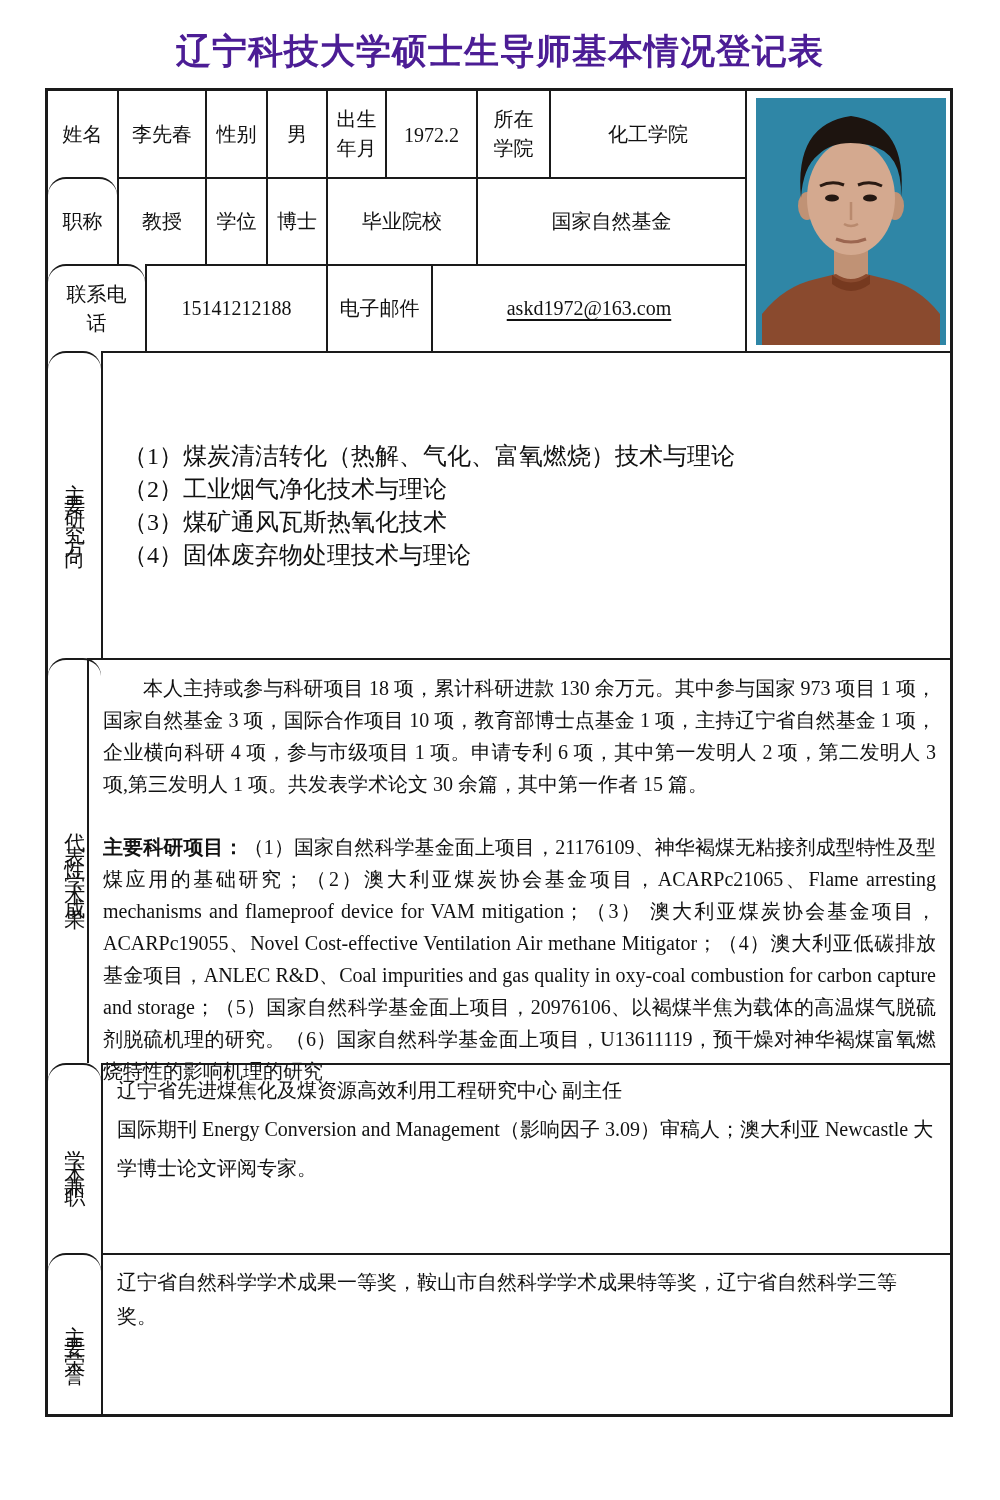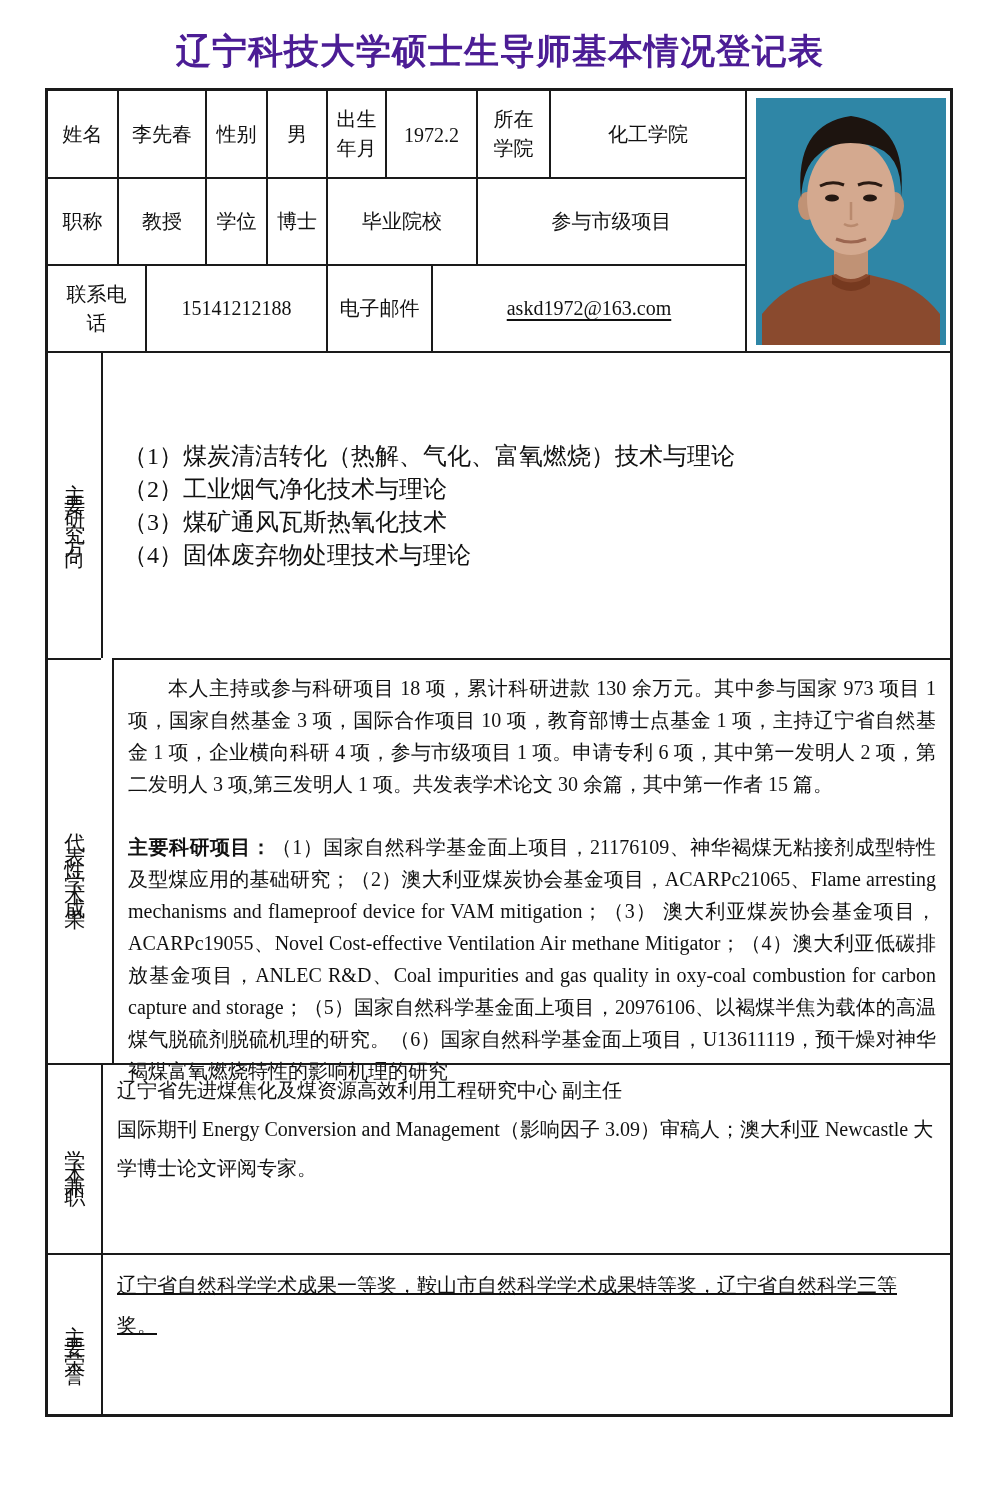--- a/index.html
+++ b/index.html
@@ -14,42 +14,42 @@
   .tbl{
     position:absolute;left:45px;top:88px;width:908px;height:1329px;
     border:3px solid #1a1a1a;box-sizing:border-box;
   }
   .cell{
     position:absolute;box-sizing:border-box;
     border-left:2px solid #1a1a1a;border-top:2px solid #1a1a1a;
     display:flex;align-items:center;justify-content:center;
     text-align:center;font-size:20px;line-height:1.45;
   }
-  .fl{border-left:none;}
+  .fl{border-left:none;border-radius:18px;}
   .ft{border-top:none;}
   .w2{display:inline-block;width:2.4em;}   
   .w3{display:inline-block;width:3.3em;}   
   .underlined{text-decoration:underline;text-underline-offset:4px;}
   .vlabel{
     writing-mode:vertical-rl;text-orientation:upright;
     letter-spacing:13px;font-size:21px;
   }
   .content{
     align-items:flex-start;justify-content:flex-start;
     flex-direction:column;text-align:left;
   }
   .rd-list{padding:0 20px;justify-content:center;}
   .rd-item{font-size:24px;line-height:33px;}
   .ach{padding:8px 14px 0 14px;font-size:20px;line-height:32px;}
   .ach p{margin:0;text-align:justify;}
   .ach .p1{text-indent:2em;margin-top:4px;}
   .ach .p2{margin-top:31px;}
   .posts{padding:6px 14px 0 14px;font-size:20px;line-height:39px;}
   .posts p{margin:0;text-align:left;}
-  .honors{padding:10px 14px 0 14px;font-size:20px;line-height:40px;text-decoration:underline;}
+  .honors{padding:10px 14px 0 14px;font-size:20px;line-height:34px;}
   .honors p{margin:0;text-align:left;}
   .photo-cell{padding:0;}
   .photo{position:absolute;left:9px;top:7px;width:190px;height:247px;}
   b{font-weight:bold;}
 </style>
 </head>
 <body>
 
 <div class="page-title">辽宁科技大学硕士生导师基本情况登记表</div>
 
@@ -66,21 +66,21 @@
   <div class="cell ft" style="left:428px;top:0;width:73px;height:86px;">
       <span class="w2">所在学院</span>
     </div>
   <div class="cell ft" style="left:501px;top:0;width:196px;height:86px;">化工学院</div>
 
   <div class="cell fl" style="left:0;top:86px;width:69px;height:87px;">职称</div>
   <div class="cell" style="left:69px;top:86px;width:88px;height:87px;">教授</div>
   <div class="cell" style="left:157px;top:86px;width:61px;height:87px;">学位</div>
   <div class="cell" style="left:218px;top:86px;width:60px;height:87px;">博士</div>
   <div class="cell" style="left:278px;top:86px;width:150px;height:87px;">毕业院校</div>
-  <div class="cell" style="left:428px;top:86px;width:269px;height:87px;">参与市级项目</div>
+  <div class="cell" style="left:428px;top:86px;width:269px;height:87px;">国家自然基金</div>
 
   <div class="cell fl" style="left:0;top:173px;width:97px;height:87px;">
       <span class="w3">联系电话</span>
     </div>
   <div class="cell" style="left:97px;top:173px;width:181px;height:87px;">15141212188</div>
   <div class="cell" style="left:278px;top:173px;width:105px;height:87px;">电子邮件</div>
   <div class="cell" style="left:383px;top:173px;width:314px;height:87px;">
     <span class="underlined">askd1972@163.com</span>
   </div>
 
@@ -111,21 +111,21 @@
   <div class="cell content rd-list" style="left:53px;top:260px;right:0;height:307px;">
     <div class="rd-item">（1）煤炭清洁转化（热解、气化、富氧燃烧）技术与理论</div>
     <div class="rd-item">（2）工业烟气净化技术与理论</div>
     <div class="rd-item">（3）煤矿通风瓦斯热氧化技术</div>
     <div class="rd-item">（4）固体废弃物处理技术与理论</div>
   </div>
 
   <div class="cell fl" style="left:0;top:567px;width:53px;height:405px;">
     <span class="vlabel">代表性学术成果</span>
   </div>
-  <div class="cell content ach" style="left:64px;top:567px;right:0;height:405px;">
+  <div class="cell content ach" style="left:39px;top:567px;right:0;height:405px;">
     <p class="p1">本人主持或参与科研项目 18 项，累计科研进款 130 余万元。其中参与国家 973 项目 1 项，国家自然基金 3 项，国际合作项目 10 项，教育部博士点基金 1 项，主持辽宁省自然基金 1 项，企业横向科研 4 项，参与市级项目 1 项。申请专利 6 项，其中第一发明人 2 项，第二发明人 3 项,第三发明人 1 项。共发表学术论文 30 余篇，其中第一作者 15 篇。</p>
     <p class="p2"><b>主要科研项目：</b><span>（1）国家自然科学基金面上项目，21176109、神华褐煤无粘接剂成型特性及型煤应用的基础研究；（2）澳大利亚煤炭协会基金项目，ACARPc21065、Flame arresting mechanisms and flameproof device for VAM mitigation；（3） 澳大利亚煤炭协会基金项目，ACARPc19055、Novel Cost-effective Ventilation Air methane Mitigator；（4）澳大利亚低碳排放基金项目，ANLEC R&amp;D、Coal impurities and gas quality in oxy-coal combustion for carbon capture and storage；（5）国家自然科学基金面上项目，20976106、以褐煤半焦为载体的高温煤气脱硫剂脱硫机理的研究。（6）国家自然科学基金面上项目，U13611119，预干燥对神华褐煤富氧燃烧特性的影响机理的研究</span></p>
   </div>
 
   <div class="cell fl" style="left:0;top:972px;width:53px;height:190px;">
     <span class="vlabel">学术兼职</span>
   </div>
   <div class="cell content posts" style="left:53px;top:972px;right:0;height:190px;">
     <p>辽宁省先进煤焦化及煤资源高效利用工程研究中心 副主任</p>
     <p>国际期刊 Energy Conversion and Management（影响因子 3.09）审稿人；澳大利亚 Newcastle 大学博士论文评阅专家。</p>

